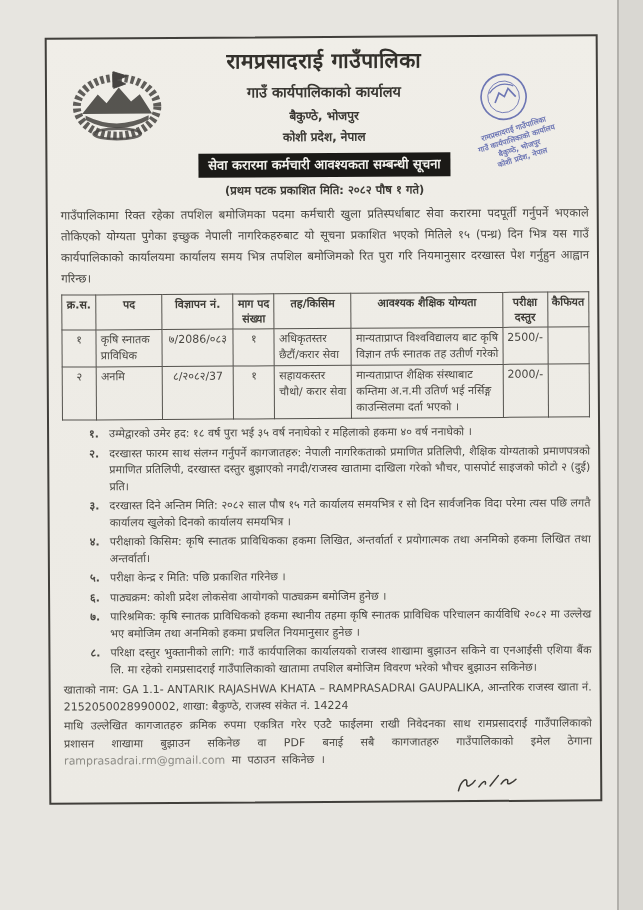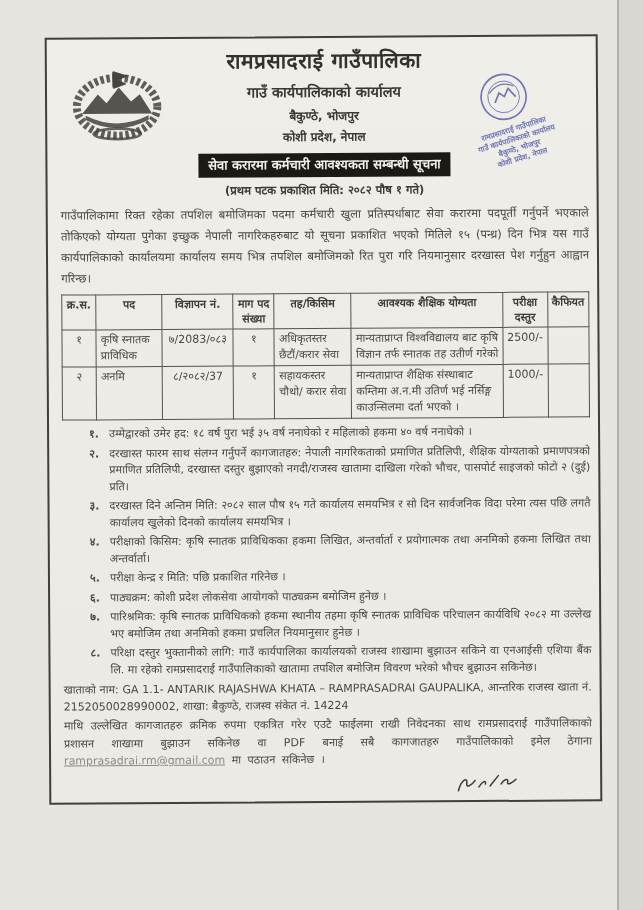--- a/index.html
+++ b/index.html
@@ -56,21 +56,21 @@
   .post-table td { line-height:16px; }
 
   
   .notes { margin:6px 0 0 27px; font-size:11px; line-height:16.5px; color:#4a4843; }
   .note { display:flex; margin-bottom:3px; }
   .note .n { flex:none; width:20px; font-weight:600; }
   .note .t { flex:1; text-align:justify; }
 
   .account { margin-top:3px; font-size:11px; line-height:17px; text-align:justify; color:#4a4843; }
   .closing { margin-top:2px; font-size:11px; line-height:17.5px; text-align:justify; word-spacing:3px; color:#4a4843; }
-  .email { color:#8c8b85; text-decoration:underline; word-spacing:0; }
+  .email { color:#8c8b85; word-spacing:0; }
 
   
   .sig-block { position:relative; height:92px; margin-top:2px; }
   .sig-svg { position:absolute; right:72px; top:2px; }
   .sig-name { position:absolute; right:36px; top:30px; font-size:11px; color:#45433e; }
 </style>
 </head>
 <body>
 
 <div class="edge-shade"></div>
@@ -136,35 +136,35 @@
         <th>तह/किसिम</th>
         <th>आवश्यक शैक्षिक योग्यता</th>
         <th>परीक्षा दस्तुर</th>
         <th>कैफियत</th>
       </tr>
     </thead>
     <tbody>
       <tr>
         <td class="c">१</td>
         <td>कृषि स्नातक प्राविधिक</td>
-        <td class="c">७/2083/०८३</td>
+        <td class="c">७/2086/०८३</td>
         <td class="c">१</td>
         <td>अधिकृतस्तर छैटौं/करार सेवा</td>
         <td>मान्यताप्राप्त विश्वविद्यालय बाट कृषि विज्ञान तर्फ स्नातक तह उतीर्ण गरेको</td>
         <td class="c">2500/-</td>
         <td></td>
       </tr>
       <tr>
         <td class="c">२</td>
         <td>अनमि</td>
         <td class="c">८/२०८२/37</td>
         <td class="c">१</td>
         <td>सहायकस्तर चौथो/ करार सेवा</td>
         <td>मान्यताप्राप्त शैक्षिक संस्थाबाट कम्तिमा अ.न.मी उतिर्ण भई नर्सिङ्ग काउन्सिलमा दर्ता भएको ।</td>
-        <td class="c">1000/-</td>
+        <td class="c">2000/-</td>
         <td></td>
       </tr>
     </tbody>
   </table>
 
   <div class="notes">
     <div class="note">
       <span class="n">१.</span>
       <span class="t">उम्मेद्वारको उमेर हद: १८ वर्ष पुरा भई ३५ वर्ष ननाघेको र महिलाको हकमा ४० वर्ष ननाघेको ।</span>
     </div>

